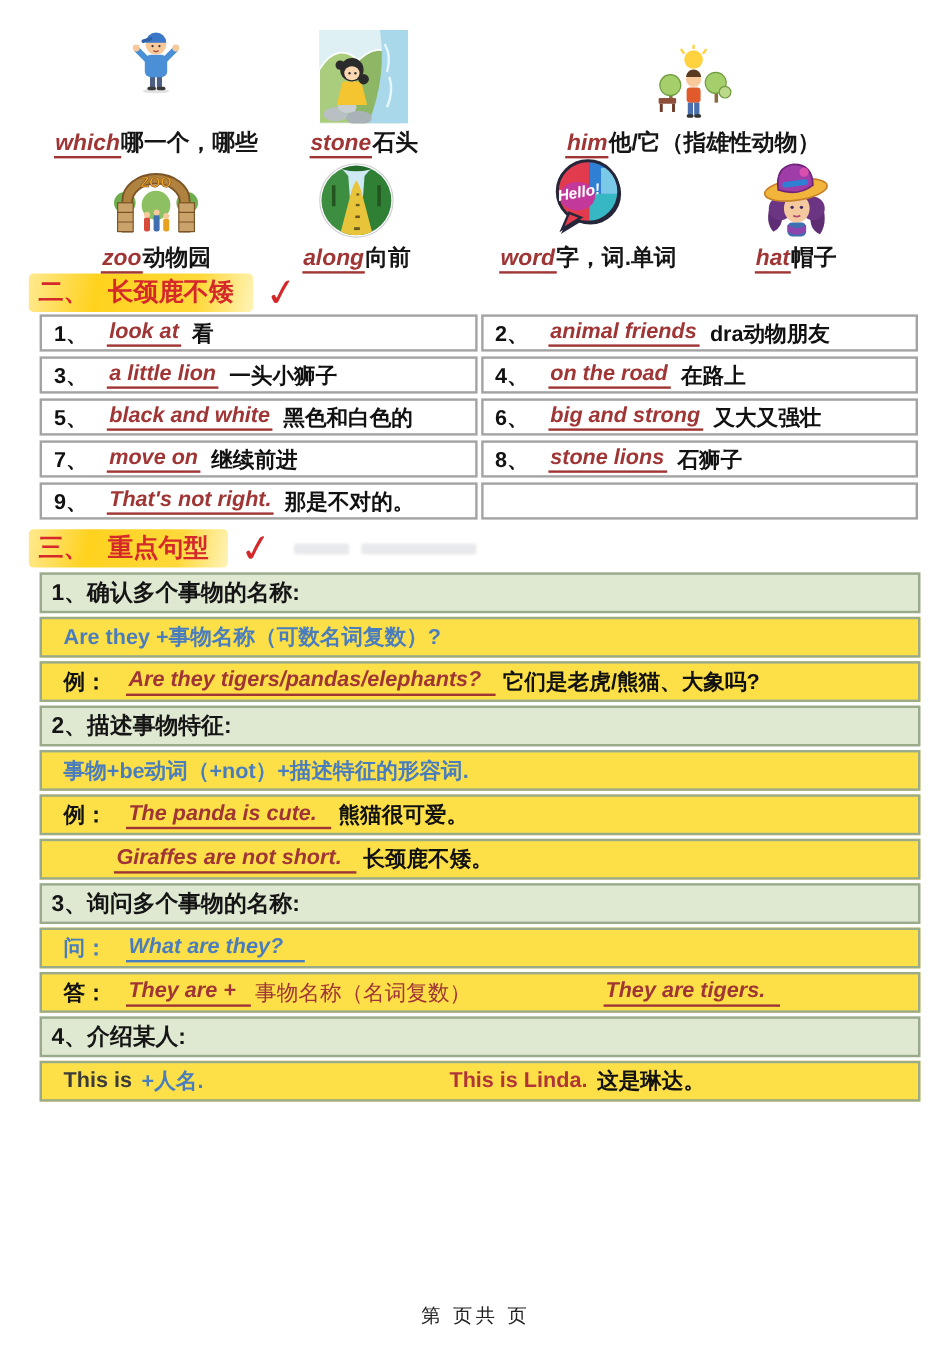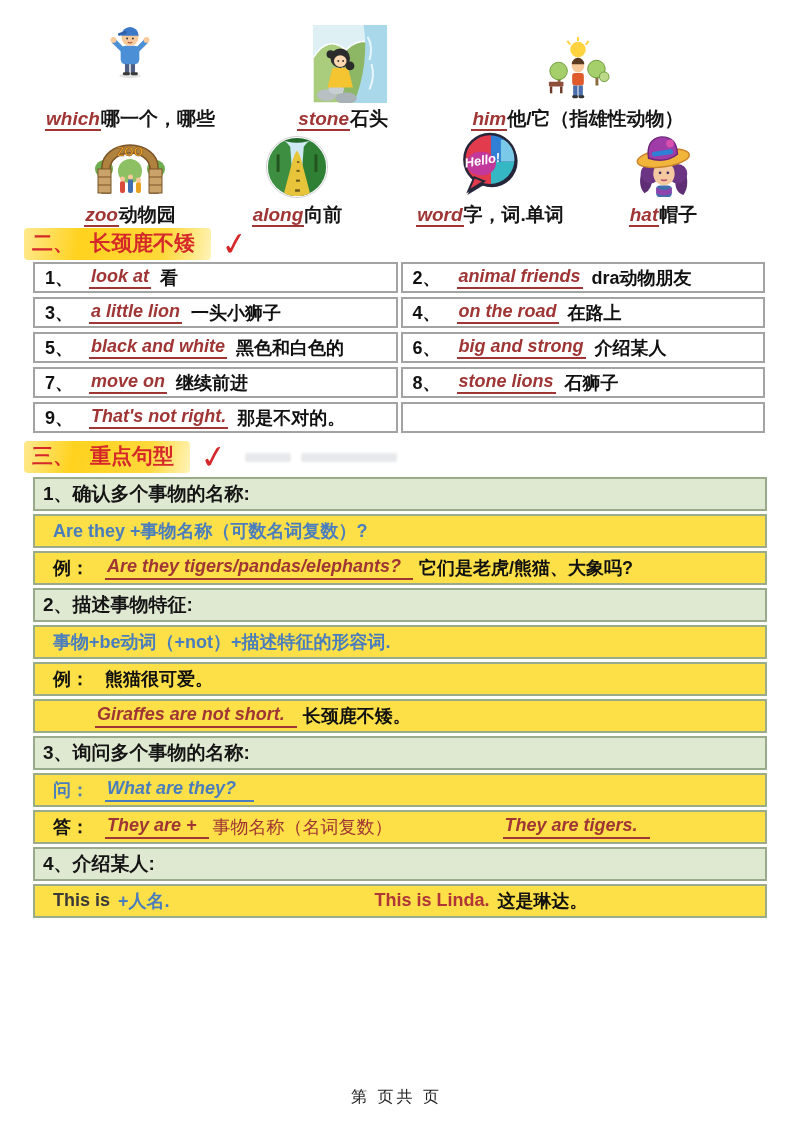--- a/index.html
+++ b/index.html
@@ -79,21 +79,21 @@
         <rect x="13" y="14" width="13" height="4" rx="2" fill="#2f62a8" transform="rotate(-18 19 16)"></rect>
         <circle cx="26" cy="23" r="1.3" fill="#333"></circle>
           <circle cx="34" cy="23" r="1.3" fill="#333"></circle>
         <path d="M27 28 q3 2.5 6 0" stroke="#9c4a33" stroke-width="1.4" fill="none"></path>
       </svg>
       <div class="vocab-caption">
         <span class="vocab-en">which</span><span class="vocab-zh">哪一个，哪些</span>
       </div>
     </div>
 
-    <div class="vocab-item" style="left:218px;top:22px;width:170px;height:110px;align-items:flex-end;">
+    <div class="vocab-item" style="left:218px;top:22px;width:170px;height:110px;">
       <svg class="vocab-img" width="76" height="78" viewBox="0 0 76 80">
         <rect width="76" height="80" fill="#dff0f5"></rect>
         <path d="M0 34 Q16 8 36 28 L36 80 L0 80 Z" fill="#a9cc7d" stroke="#fff" stroke-width="1.5"></path>
         <path d="M30 30 Q50 6 70 26 L70 80 L30 80 Z" fill="#8db764" stroke="#fff" stroke-width="1.5"></path>
         <path d="M52 0 L76 0 L76 80 L42 80 Q58 40 52 0" fill="#a8d8ea"></path>
         <path d="M56 12 q6 10 2 24 M60 40 q4 12 -2 26" stroke="#e8f7fc" stroke-width="2" fill="none"></path>
         <ellipse cx="14" cy="72" rx="10" ry="6" fill="#b9c0c4"></ellipse>
         <ellipse cx="34" cy="75" rx="11" ry="6" fill="#a9b2b6"></ellipse>
         <ellipse cx="24" cy="66" rx="8" ry="5" fill="#c8cfd2"></ellipse>
         <path d="M20 44 L36 44 L41 64 L15 64 Z" fill="#f4c431"></path>
@@ -270,21 +270,21 @@
         <span class="p-zh">在路上</span>
       </div>
     <div class="p-cell">
         <span class="p-num">5、</span>
         <span class="p-en">black and white</span>
         <span class="p-zh">黑色和白色的</span>
       </div>
     <div class="p-cell">
         <span class="p-num">6、</span>
         <span class="p-en">big and strong</span>
-        <span class="p-zh">介绍某人</span>
+        <span class="p-zh">又大又强壮</span>
       </div>
     <div class="p-cell">
         <span class="p-num">7、</span>
         <span class="p-en">move on</span>
         <span class="p-zh">继续前进</span>
       </div>
     <div class="p-cell">
         <span class="p-num">8、</span>
         <span class="p-en">stone lions</span>
         <span class="p-zh">石狮子</span>
@@ -324,20 +324,21 @@
     </div>
 
     <div class="s-row green">
       <span>2、描述事物特征:</span>
     </div>
     <div class="s-row white">
       <span class="blue">事物+be动词（+not）+描述特征的形容词.</span>
     </div>
     <div class="s-row white">
       <span class="ex-label">例：</span>
+      <span class="ex-en">The panda is cute.</span>
       <span class="ex-zh">熊猫很可爱。</span>
     </div>
     <div class="s-row white">
       <span class="ex-en indent">Giraffes are not short.</span>
       <span class="ex-zh">长颈鹿不矮。</span>
     </div>
 
     <div class="s-row green">
       <span>3、询问多个事物的名称:</span>
     </div>

